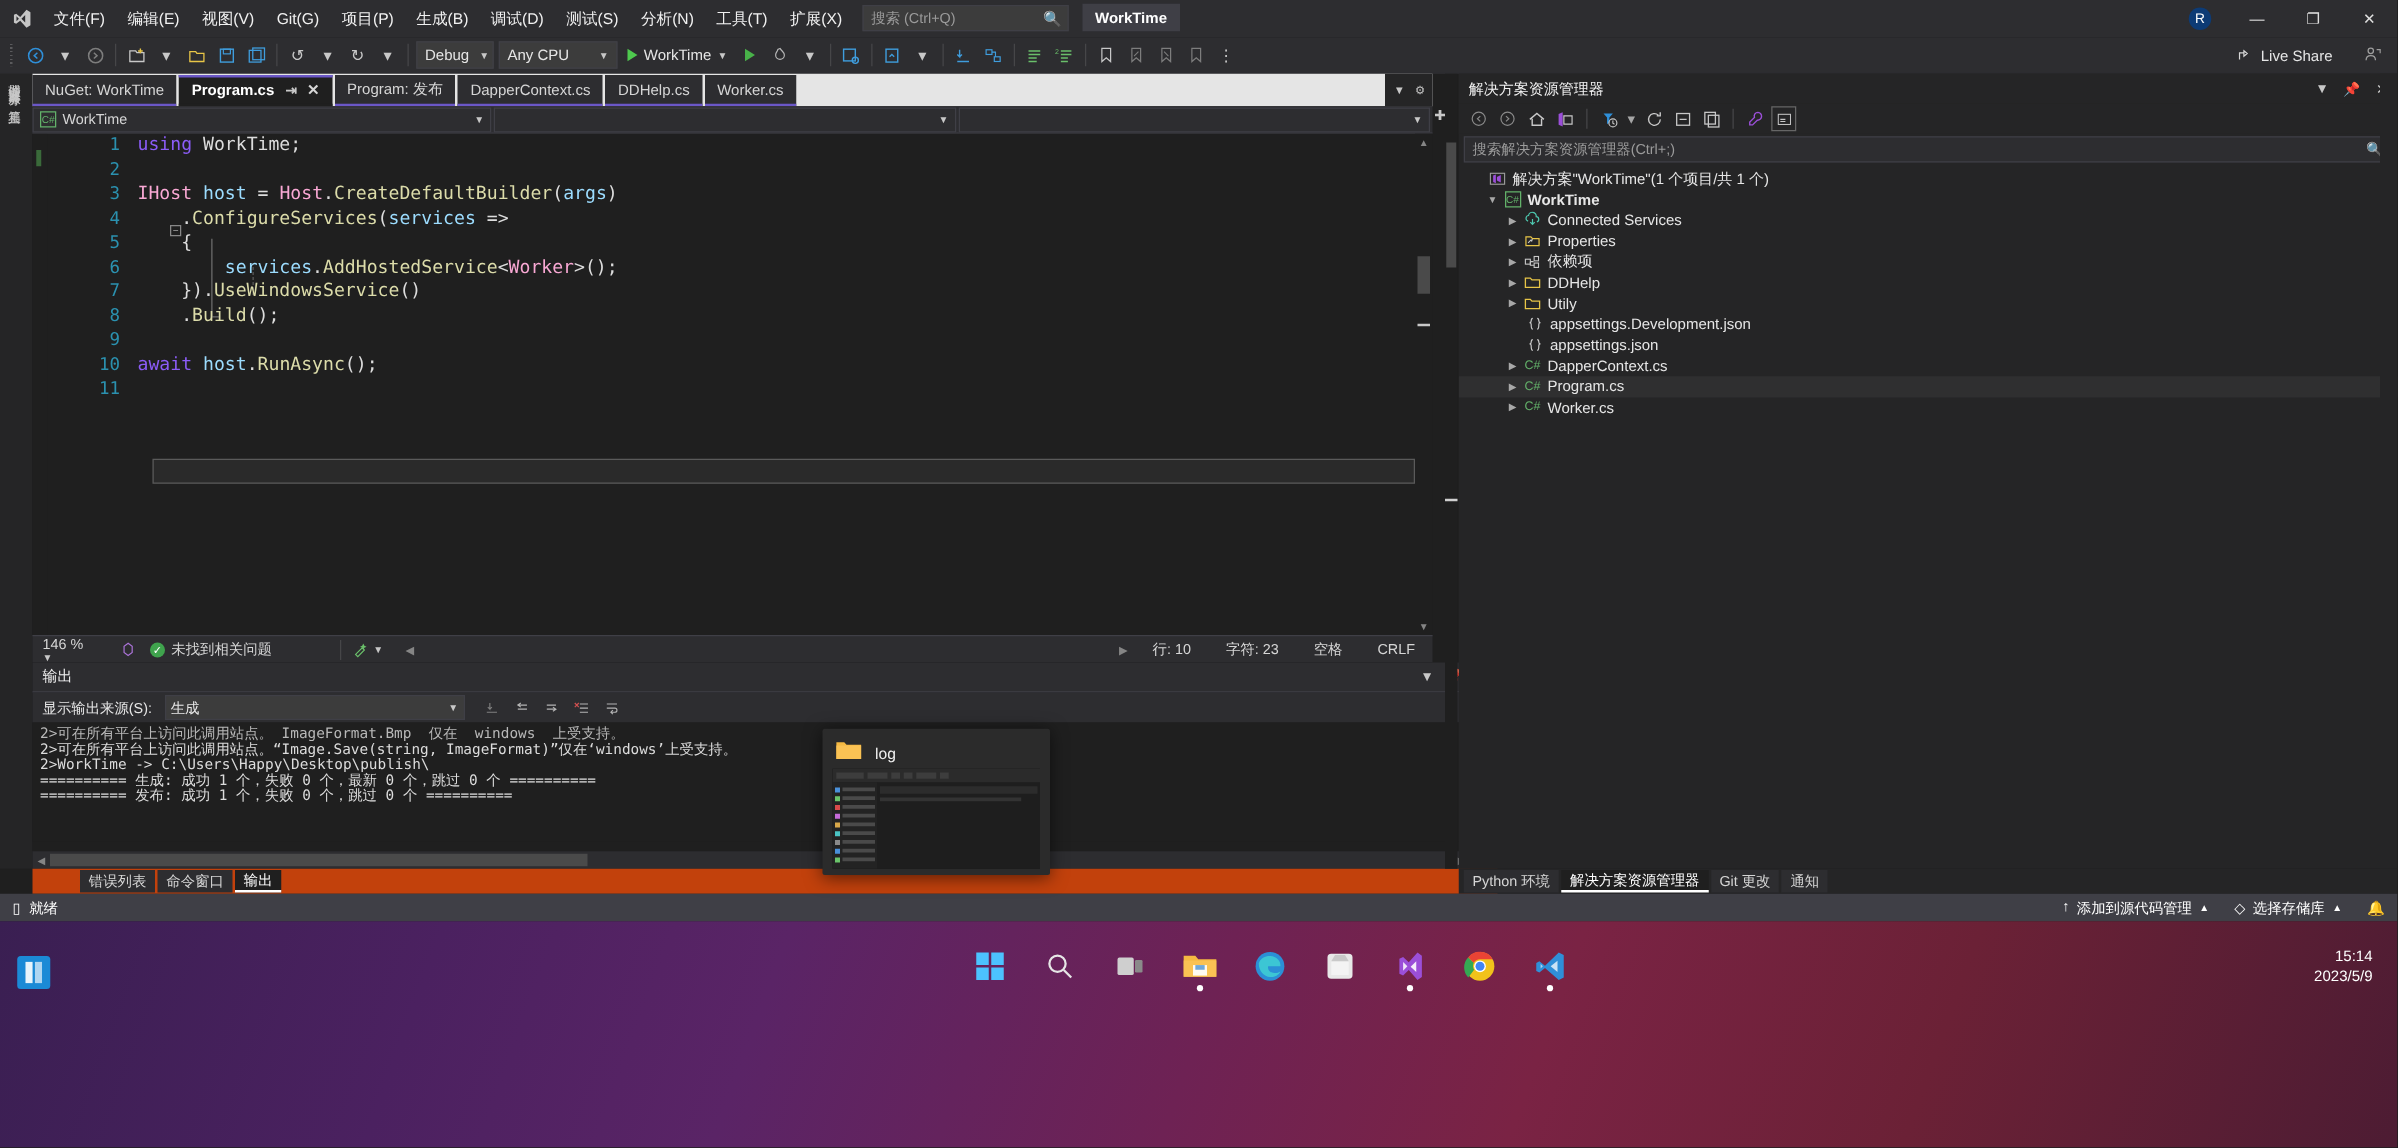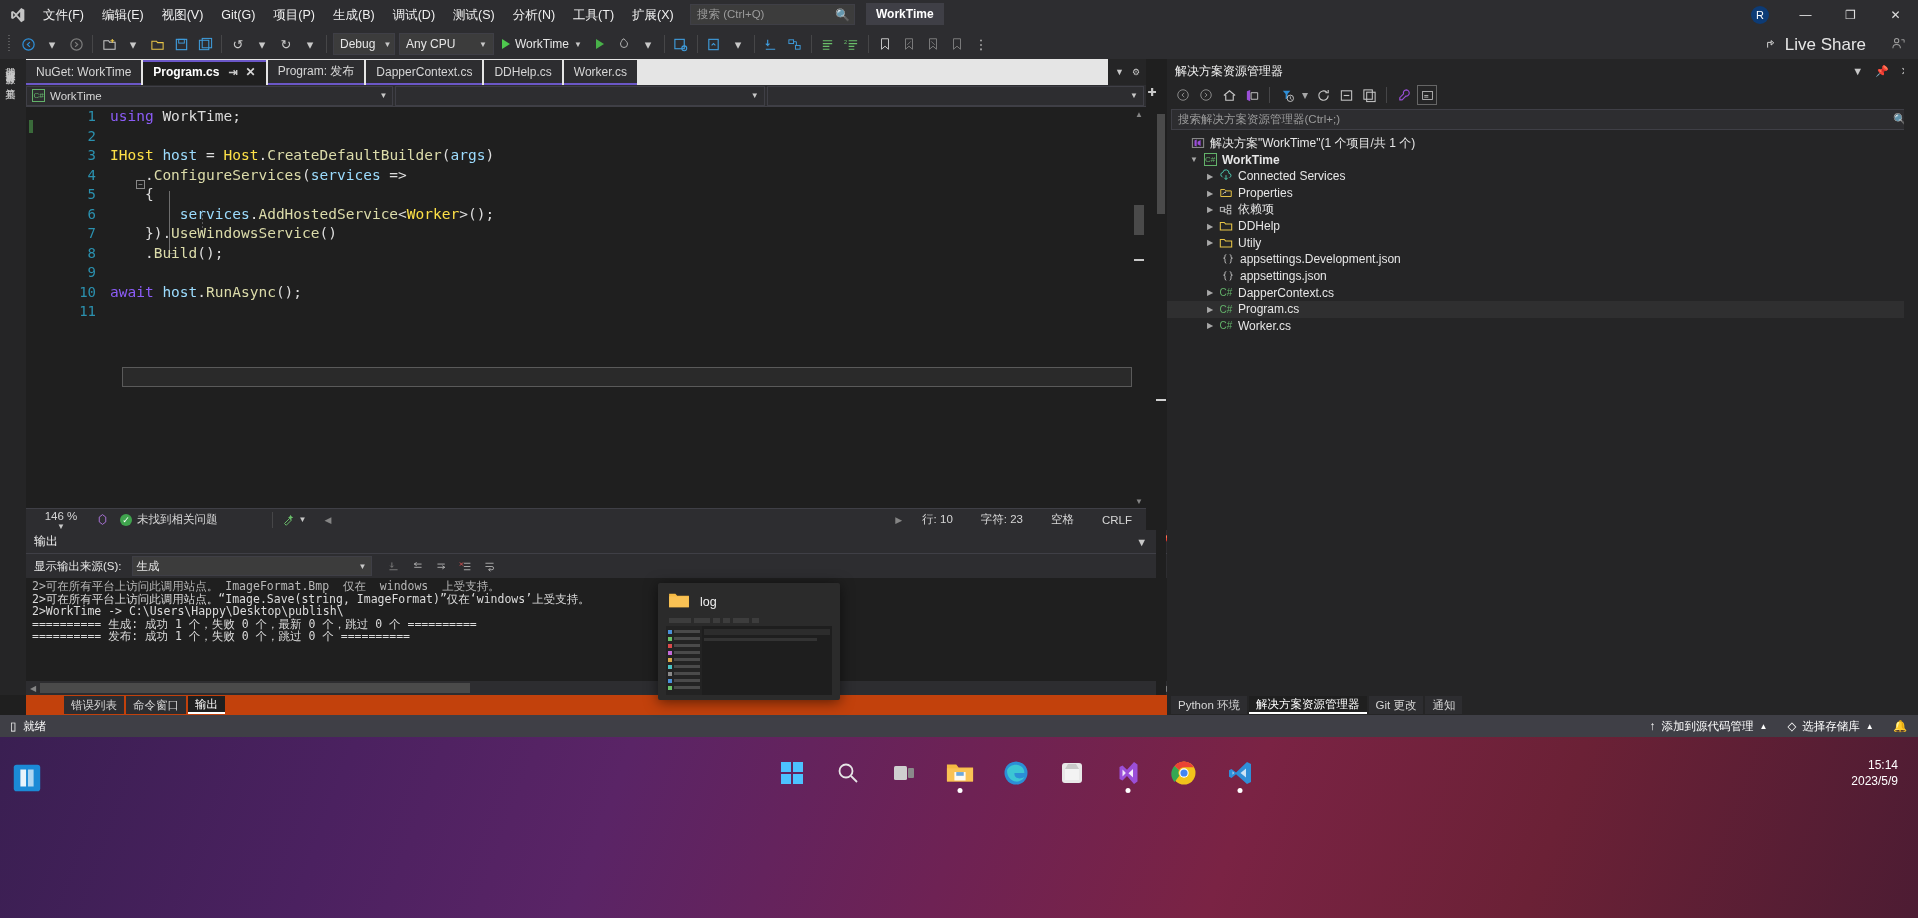--- a/index.html
+++ b/index.html
@@ -60,21 +60,21 @@
     height: 22px; background: #3c3c3c; border: 1px solid #3f3f46; color: #e6e6e6;
     font-size: 12px; display: flex; align-items: center; padding: 0 6px; margin: 0 2px;
     justify-content: space-between;
   }
   .tb-combo .caret { font-size: 8px; color: #c8c8c8; margin-left: 8px; }
   .run-btn { display: flex; align-items: center; gap: 5px; padding: 0 6px; height: 24px; color: #e6e6e6; font-size: 12px;}
   .tri { width: 0; height: 0; border-left: 8px solid #4ec94e; border-top: 5px solid transparent; border-bottom: 5px solid transparent; }
   .tri-o { width: 0; height: 0; border-left: 8px solid #4ec94e; border-top: 5px solid transparent; border-bottom: 5px solid transparent; opacity:.85 }
   .live-share {
     position: absolute; right: 46px; top: 4px; height: 22px; display: flex; align-items: center;
-    gap: 6px; color: #e6e6e6; font-size: 17px; padding: 0 6px;
+    gap: 6px; color: #e6e6e6; font-size: 12px; padding: 0 6px;
   }
   .ls-person { position: absolute; right: 12px; top: 6px; color: #9d9d9d; font-size: 15px; }
 
   
   .vtabs {
     position: absolute; left: 0; top: 59px; width: 26px; height: 636px; background: #252526;
   }
   .vtab {
     writing-mode: vertical-rl; text-orientation: upright; font-size: 10px; color: #c8c8c8;
     padding: 8px 5px; letter-spacing: -1px; line-height: 11px;
@@ -128,21 +128,21 @@
   .code-area { position: absolute; left: 12px; top: 0; width: 1094px; height: 401px; }
   .cline {
     position: relative; height: 19.5px; display: flex; align-items: center;
     font-family: "DejaVu Sans Mono", monospace; font-size: 14.5px; line-height: 19.5px;
     white-space: pre;
   }
   .lnum { width: 72px; text-align: right; padding-right: 14px; color: #2b91af; font-size: 14px;
           font-family:"DejaVu Sans Mono", monospace; flex: none; }
   .ctext { color: #dcdcdc; }
   .k  { color: #8b5cf6; }  
-  .kc { color: #fde047; }  
+  .kc { color: #f9a8d4; }  
   .m  { color: #dcdcaa; }  
   .v  { color: #9cdcfe; }  
   .p  { color: #dcdcdc; }  
   .cur-line { position: absolute; left: 84px; top: 0; width: 1010px; height: 19.5px;
      border: 1px solid #5a5a5a; background: #2a2a2a; }
   .fold {
     position: absolute; left: 98px; width: 9px; height: 9px; border: 1px solid #888;
     color: #b0b0b0; font-size: 8px; line-height: 7px; text-align: center; background:#1f1f1f;
   }
   .vbar { position: absolute; left: 131px; width: 1px; background: #6e6e6e; }
@@ -159,21 +159,21 @@
   .ed-vscroll .mark { position:absolute; left:2px; top:152px; width:10px; height:2px; background:#c8c8c8; }
   .ed-plus { position: absolute; left: 1146px; top: 86px; width: 12px; height: 12px; color:#c8c8c8; font-size:11px;
              display:flex;align-items:center;justify-content:center; }
 
   
   .ed-status {
     position: absolute; left: 26px; top: 508px; width: 1120px; height: 22px;
     background: #2d2d30; display: flex; align-items: center; font-size: 11.5px; color: #d6d6d6;
     border-top: 1px solid #3f3f46;
   }
-  .zoom-combo { width: 62px; height: 20px; margin-left: 4px; display: flex; align-items: center;
+  .zoom-combo { width: 62px; height: 20px; margin-left: 4px; display: flex; align-items: flex-start;
      justify-content: space-between; padding: 0 4px; color: #d6d6d6; flex-direction: column; }
   .ok-dot { width: 12px; height: 12px; border-radius: 50%; background: #3fa34d; color:#fff;
      font-size: 9px; display:flex;align-items:center;justify-content:center; margin-right:5px; }
   .st-sep { width:1px; height:16px; background:#464648; margin:0 8px; }
   .ed-status .right { margin-left: auto; display: flex; align-items: center; }
   .ed-status .right > span { padding: 0 14px; }
 
   
   .output-panel {
     position: absolute; left: 26px; top: 530px; width: 1172px; height: 165px; background: #1f1f1f;

